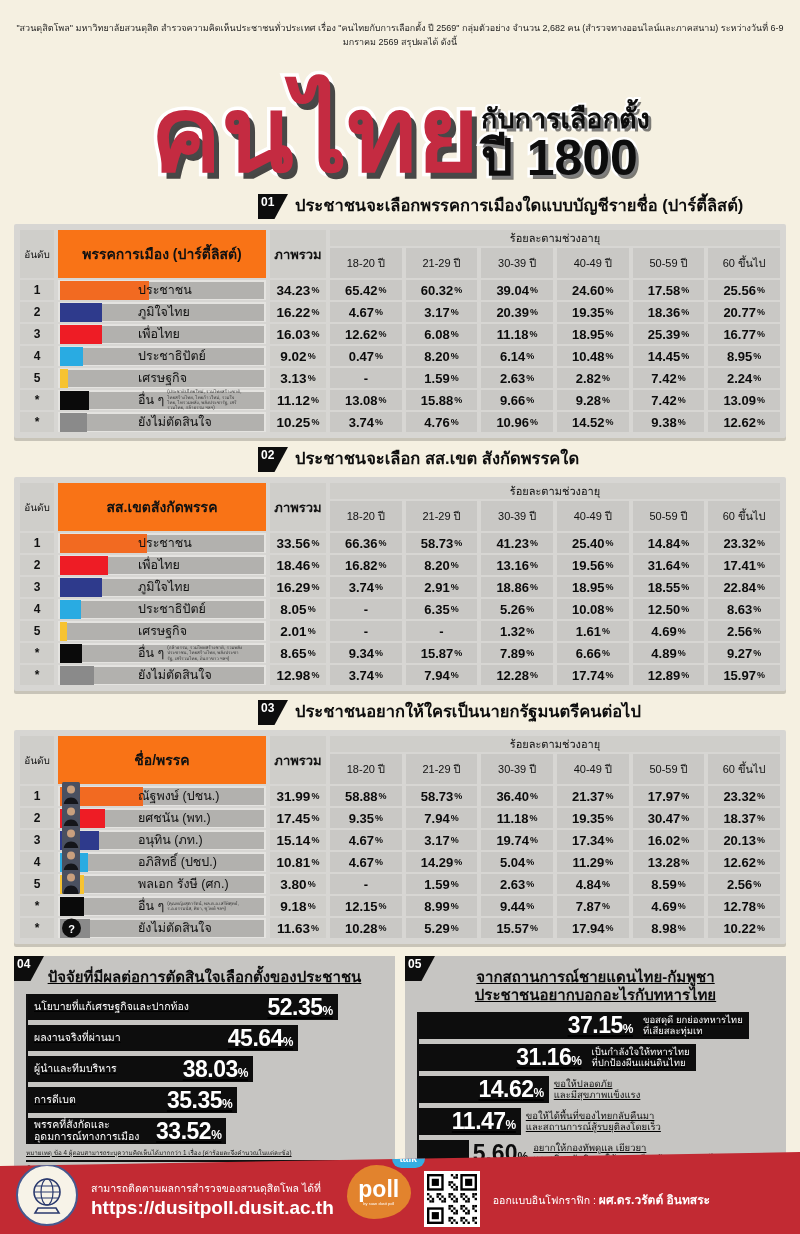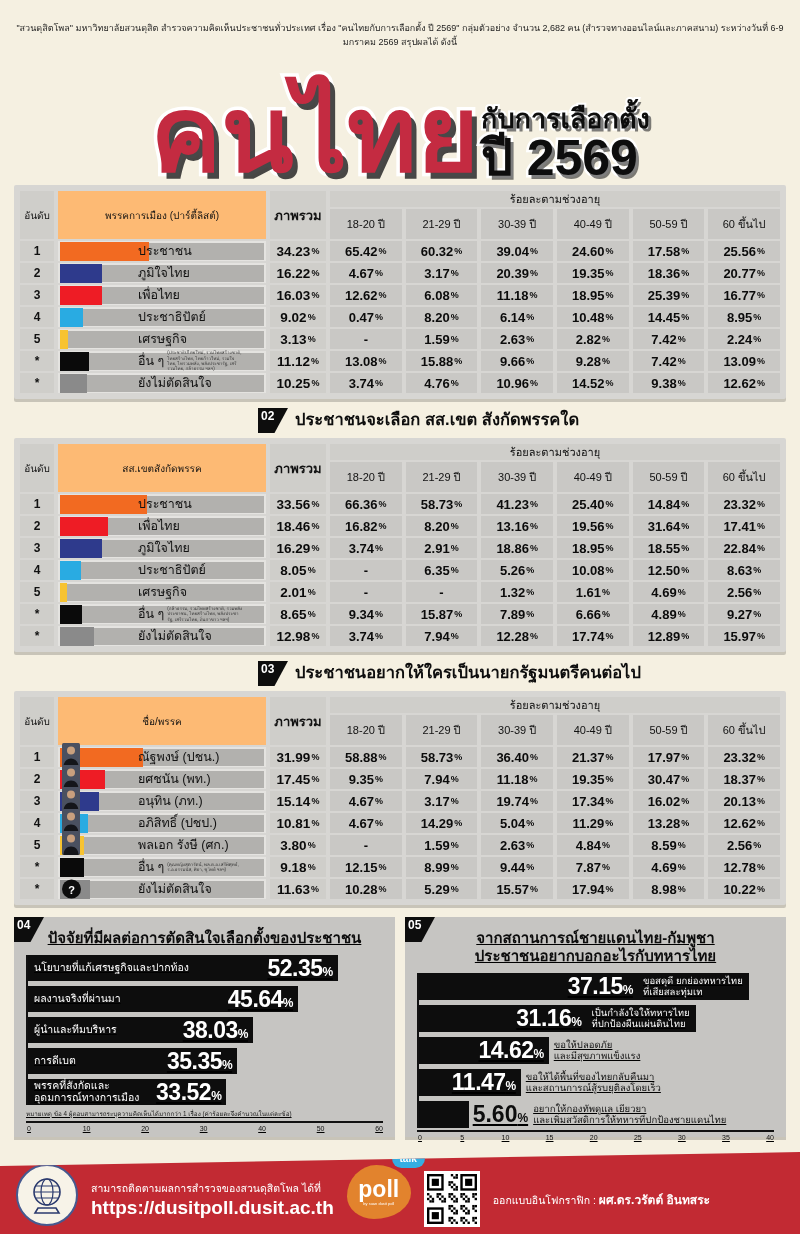--- a/index.html
+++ b/index.html
@@ -16,21 +16,21 @@
 
   .sec-head{display:flex;align-items:flex-start;gap:7px;padding-left:258px;margin:9px 0 5px;}
   .badge{flex:0 0 auto;width:30px;height:25px;background:#0d0d0d;color:#fff;font-weight:700;font-size:12px;clip-path:polygon(0 0,100% 0,55% 100%,0 100%);padding:2px 0 0 3px;box-sizing:border-box;line-height:1;}
   .sec-title{font-size:16.5px;font-weight:700;color:#0d0d0d;line-height:1.4;}
 
   .ptable{width:772px;margin:0 auto;background:#d7d6d3;border-radius:2px;padding:6px;box-sizing:border-box;display:grid;
     grid-template-columns:34px 208px 56px repeat(6,1fr);grid-template-rows:16px 30px repeat(7,20px);gap:2px 4px;
     box-shadow:0 3px 0 rgba(0,0,0,.18);}
   .hc{display:flex;align-items:center;justify-content:center;background:#cfceca;font-size:10px;color:#111;text-align:center;}
   .hc-rank{grid-column:1;grid-row:1/3;}
-  .hc-entity{grid-column:2;grid-row:1/3;background:#fdba74;font-size:10px;font-weight:400;}
+  .hc-entity{grid-column:2;grid-row:1/3;background:#f97316;font-size:14px;font-weight:700;}
   .hc-overall{grid-column:3;grid-row:1/3;font-size:13px;font-weight:600;}
   .hc-agespan{grid-column:4/10;grid-row:1;font-size:11px;}
   .hc-age{background:#c9c8c5;font-size:11px;}
   .rankcell{background:#cfceca;display:flex;align-items:center;justify-content:center;font-size:12px;font-weight:700;color:#111;}
   .pcell{background:#e4e3e0;display:flex;align-items:center;padding:0 2px;overflow:visible;}
   .track{position:relative;height:17px;width:100%;background:#b2b1ae;display:flex;align-items:center;}
   .chip{position:absolute;left:0;top:-1px;bottom:-1px;}
   .pname{position:relative;margin-left:78px;font-size:12.5px;color:#111;white-space:nowrap;z-index:1;}
   .pnote{position:relative;font-size:4.5px;line-height:1.2;color:#333;margin-left:3px;max-width:76px;z-index:1;}
   .photo{position:absolute;left:2px;bottom:-1px;width:18px;height:24px;z-index:2;}
@@ -77,25 +77,29 @@
 <body>
 
 <div class="page">
 
   <div class="disclaimer">"สวนดุสิตโพล" มหาวิทยาลัยสวนดุสิต สำรวจความคิดเห็นประชาชนทั่วประเทศ เรื่อง "คนไทยกับการเลือกตั้ง ปี 2569" กลุ่มตัวอย่าง จำนวน 2,682 คน (สำรวจทางออนไลน์และภาคสนาม) ระหว่างวันที่ 6-9 มกราคม 2569 สรุปผลได้ ดังนี้</div>
 
   <div class="title-row">
     <span class="t-main">คนไทย</span>
     <span class="t-side">
       <span class="t-sub1">กับการเลือกตั้ง</span>
-      <span class="t-sub2">ปี 2569</span>
+      <span class="t-sub2">ปี 1800</span>
     </span>
   </div>
 
   <div class="sec">
+    <div class="sec-head">
+      <span class="badge">01</span>
+      <span class="sec-title">ประชาชนจะเลือกพรรคการเมืองใดแบบบัญชีรายชื่อ (ปาร์ตี้ลิสต์)</span>
+    </div>
     <div class="ptable">
         <div class="hc hc-rank">อันดับ</div>
         <div class="hc hc-entity">พรรคการเมือง (ปาร์ตี้ลิสต์)</div>
         <div class="hc hc-overall">ภาพรวม</div>
         <div class="hc hc-agespan">ร้อยละตามช่วงอายุ</div>
         <div class="hc hc-age">18-20 ปี</div>
         <div class="hc hc-age">21-29 ปี</div>
         <div class="hc hc-age">30-39 ปี</div>
         <div class="hc hc-age">40-49 ปี</div>
         <div class="hc hc-age">50-59 ปี</div>

